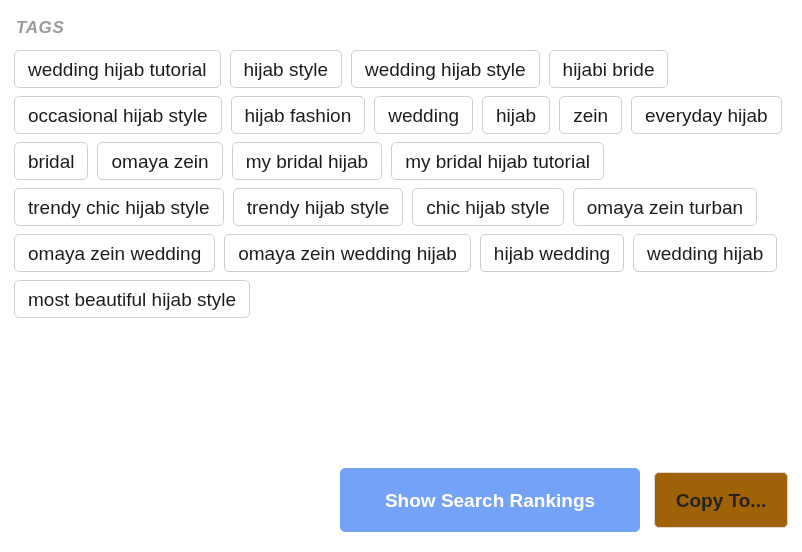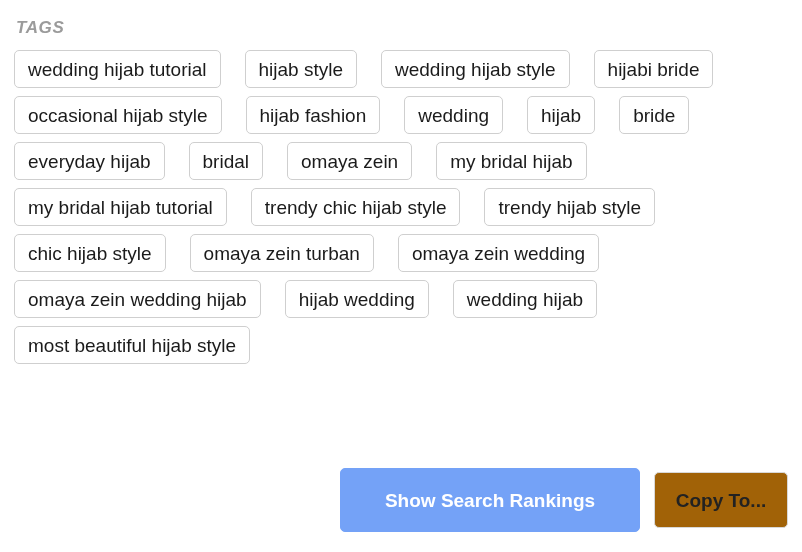--- a/index.html
+++ b/index.html
@@ -32,21 +32,21 @@
     line-height: 20px;
     margin: 0 0 12px 2px;
     user-select: none;
     font-style: italic;
   }
 
   .tag-cloud {
     display: flex;
     flex-wrap: wrap;
     align-content: flex-start;
-    gap: 8px 24px;
+    gap: 8px 9px;
     width: 774px;
   }
 
   .tag {
     box-sizing: border-box;
     display: inline-flex;
     align-items: center;
     justify-content: center;
     height: 38px;
     padding: 0 13px;
@@ -107,21 +107,21 @@
 
   <div class="tag-cloud">
       <span class="tag">wedding hijab tutorial</span>
       <span class="tag">hijab style</span>
       <span class="tag">wedding hijab style</span>
       <span class="tag">hijabi bride</span>
       <span class="tag">occasional hijab style</span>
       <span class="tag">hijab fashion</span>
       <span class="tag">wedding</span>
       <span class="tag">hijab</span>
-      <span class="tag">bride</span>
+      <span class="tag">zein</span>
       <span class="tag">everyday hijab</span>
       <span class="tag">bridal</span>
       <span class="tag">omaya zein</span>
       <span class="tag">my bridal hijab</span>
       <span class="tag">my bridal hijab tutorial</span>
       <span class="tag">trendy chic hijab style</span>
       <span class="tag">trendy hijab style</span>
       <span class="tag">chic hijab style</span>
       <span class="tag">omaya zein turban</span>
       <span class="tag">omaya zein wedding</span>

